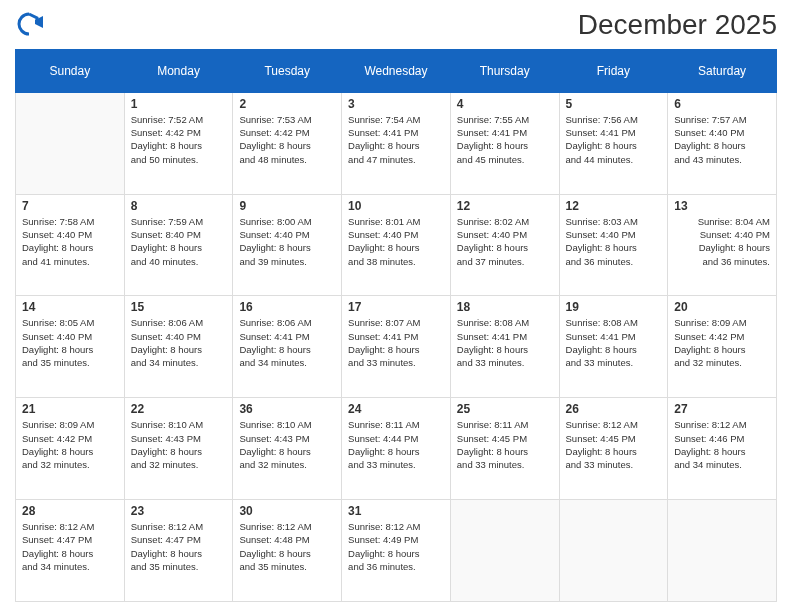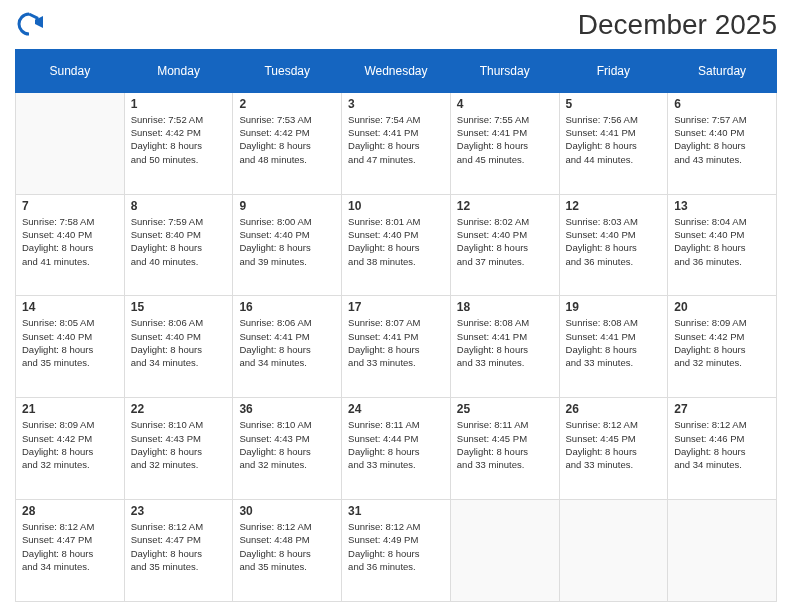--- a/index.html
+++ b/index.html
@@ -210,21 +210,21 @@
           </td>
           <td>
             <span class="day-num">12</span>
             <div class="day-info" style="white-space: pre-line;">Sunrise: 8:03 AM
 Sunset: 4:40 PM
 Daylight: 8 hours
 and 36 minutes.</div>
           </td>
           <td>
             <span class="day-num">13</span>
-            <div class="day-info" style="white-space: pre-line;">Sunrise: 8:04 AM
+            <div class="day-info" style="white-space: pre-line; text-align: right;">Sunrise: 8:04 AM
 Sunset: 4:40 PM
 Daylight: 8 hours
 and 36 minutes.</div>
           </td>
         </tr>
         <tr class="week-row">
           <td>
             <span class="day-num">14</span>
             <div class="day-info" style="white-space: pre-line;">Sunrise: 8:05 AM
 Sunset: 4:40 PM

